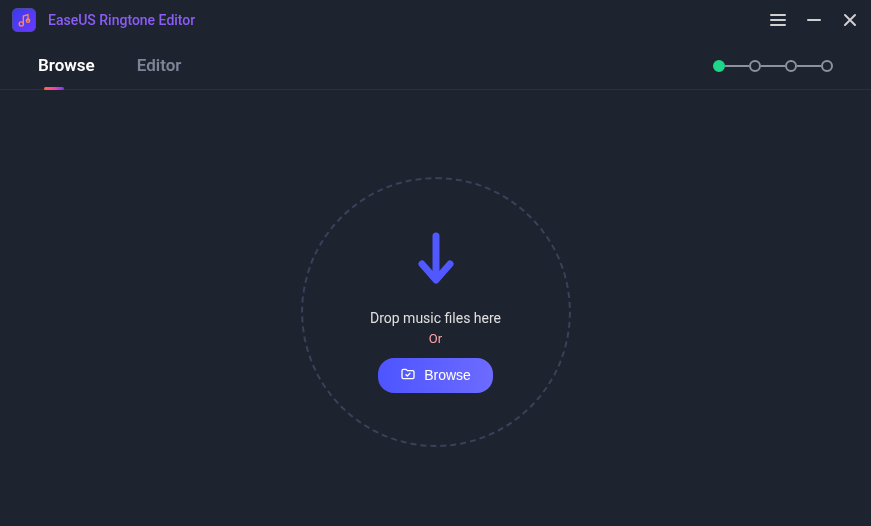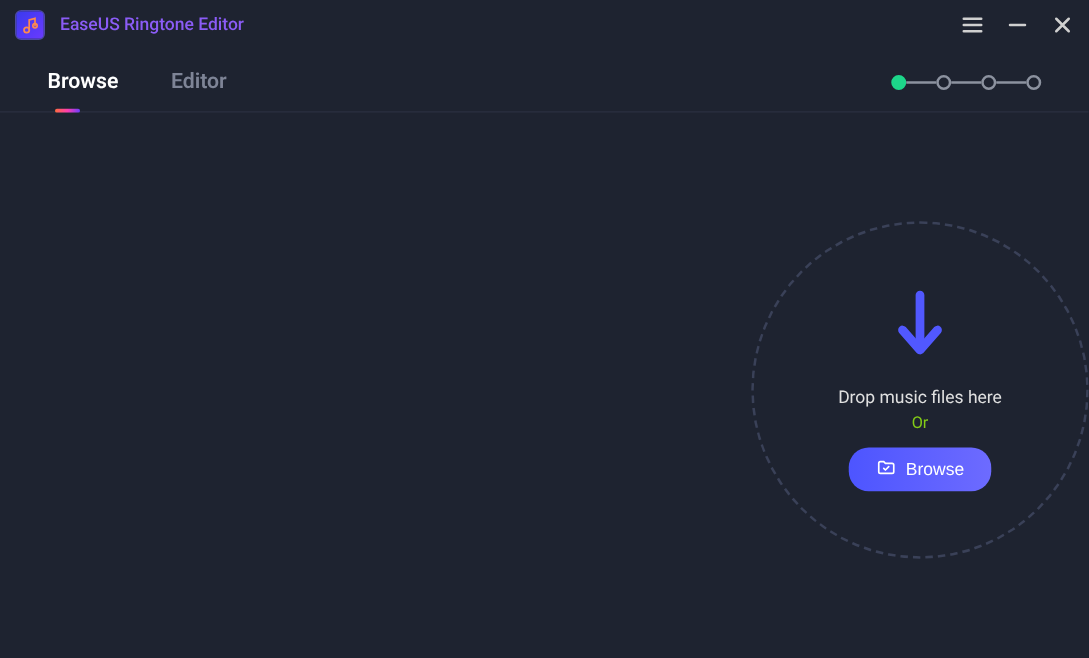--- a/index.html
+++ b/index.html
@@ -99,21 +99,21 @@
   .step-line {
     width: 24px;
     height: 2px;
     background: #8c929f;
   }
   .main {
     position: relative;
     height: calc(526px - 90px);
     display: flex;
     align-items: center;
-    justify-content: flex-end;
+    justify-content: center;
   }
   .drop-zone {
     width: 270px;
     height: 270px;
     border-radius: 50%;
     border: 2px dashed #3a4158;
     display: flex;
     flex-direction: column;
     align-items: center;
     justify-content: center;
@@ -124,21 +124,21 @@
     color: #5158ff;
     margin-bottom: 18px;
   }
   .drop-text {
     font-size: 14px;
     color: #e0e0e0;
     line-height: 1.5;
   }
   .or-text {
     font-size: 13px;
-    color: #84cc16;
+    color: #fca5a5;
     margin-top: 2px;
     margin-bottom: 12px;
   }
   .browse-btn {
     background: linear-gradient(90deg, #4d55ff, #6d6bff);
     border: none;
     border-radius: 16px;
     padding: 8px 22px;
     color: #fff;
     font-size: 14px;

